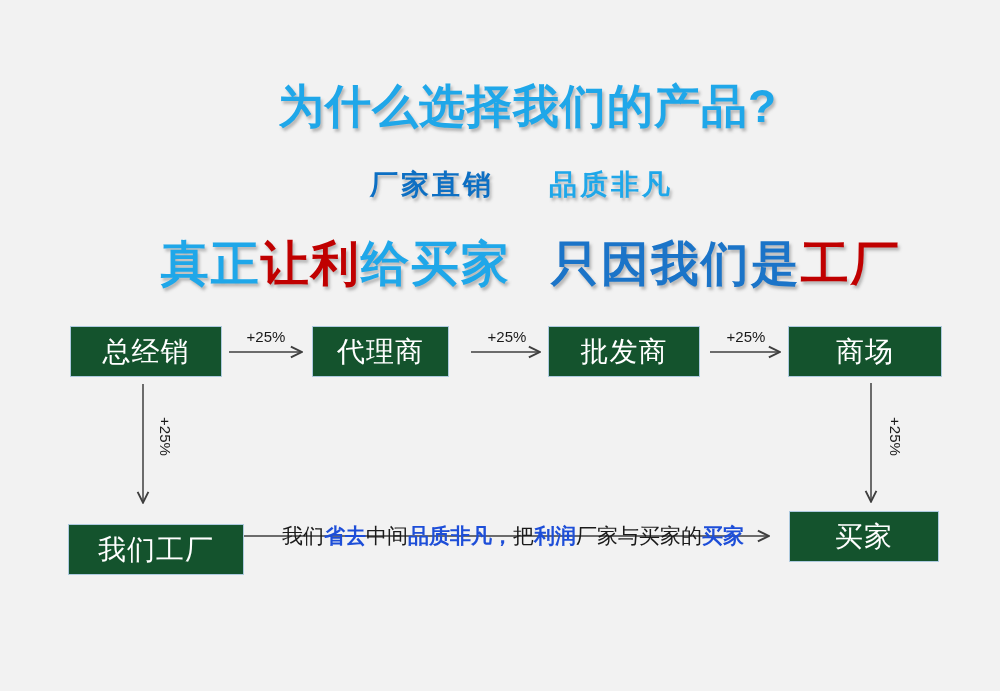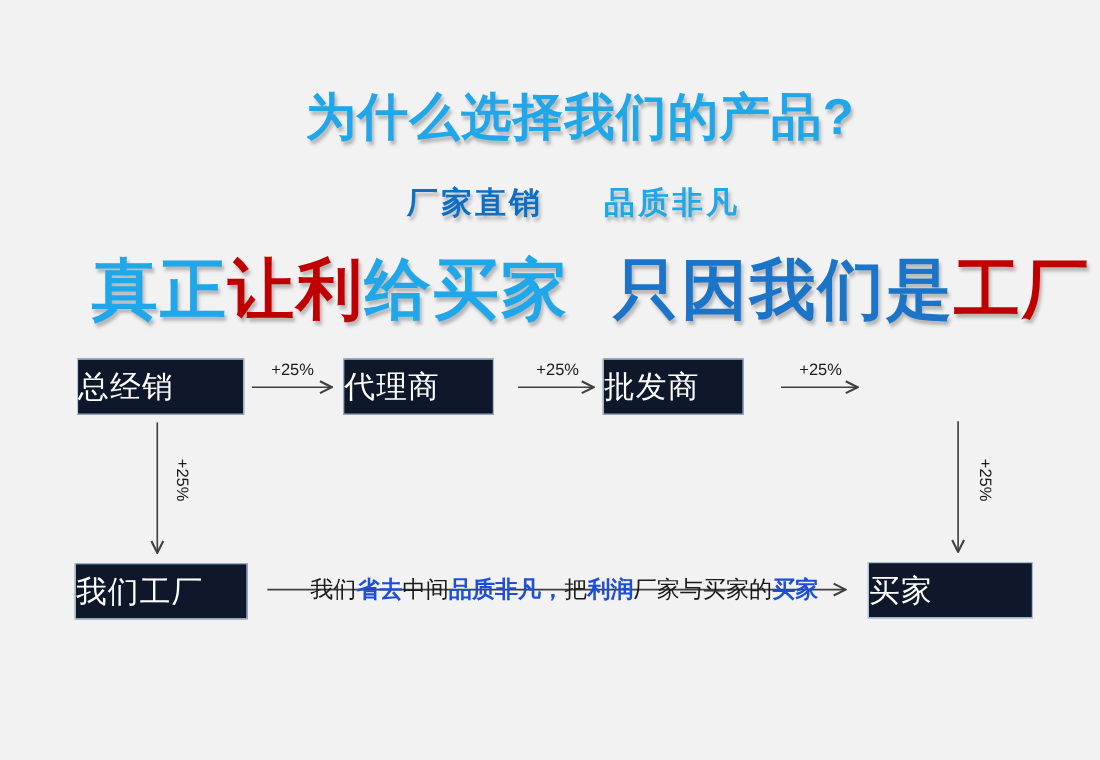--- a/index.html
+++ b/index.html
@@ -19,48 +19,49 @@
     left: 0;
     width: 1000px;
     text-align: center;
     font-weight: bold;
     white-space: pre;
     text-shadow: 2px 3px 3px rgba(110,110,110,0.45);
     font-family: "Liberation Sans", sans-serif;
   }
   .hline1 { top: 28px;  font-size: 46px; line-height: 52px; letter-spacing: 1px; }
   .hline2 { top: 110px; font-size: 28px; line-height: 50px; letter-spacing: 3px; }
-  .hline3 { top: 186px; font-size: 60px; line-height: 52px; letter-spacing: 2px; }
+  .hline3 { top: 186px; font-size: 48px; line-height: 52px; letter-spacing: 2px; }
 
   .c-blue-light { color: #1FA7E9; }
   .c-blue-dark  { color: #0D6FC3; }
   .c-blue-mid   { color: #1B74C8; }
   .c-red-dark   { color: #C00000; }
 
   .hgap-55 { display: inline-block; width: 55px; }
   .hgap-40 { display: inline-block; width: 40px; }
 
   
   .fbox {
     position: absolute;
-    background: #0f172a;
+    background: #14532d;
     border: 1px solid #AECADF;
     color: #FFFFFF;
     display: flex;
     align-items: center;
+    justify-content: center;
     font-family: Liberation Mono, monospace;
     font-size: 28px;
     box-sizing: border-box;
     letter-spacing: 1px;
   }
   #box-distributor { left: 70px;  top: 326px; width: 152px; height: 51px; }
   #box-agent       { left: 312px; top: 326px; width: 137px; height: 51px; }
-  #box-wholesaler  { left: 548px; top: 326px; width: 128px; height: 51px; }
+  #box-wholesaler  { left: 548px; top: 326px; width: 152px; height: 51px; }
   #box-mall        { left: 788px; top: 326px; width: 154px; height: 51px; }
-  #box-our-factory { left: 68px;  top: 512px; width: 157px; height: 51px; }
+  #box-our-factory { left: 68px;  top: 524px; width: 176px; height: 51px; }
   #box-buyer       { left: 789px; top: 511px; width: 150px; height: 51px; }
 
   
   .plabel {
     position: absolute;
     font-family: "Liberation Sans", sans-serif;
     font-size: 15px;
     color: #1a1a1a;
     width: 60px;
     text-align: center;
@@ -134,20 +135,23 @@
 
   <div class="fbox" id="box-distributor">
     <span>总经销</span>
   </div>
   <div class="fbox" id="box-agent">
     <span>代理商</span>
   </div>
   <div class="fbox" id="box-wholesaler">
     <span>批发商</span>
   </div>
+  <div class="fbox" id="box-mall">
+    <span>商场</span>
+  </div>
   <div class="fbox" id="box-our-factory">
     <span>我们工厂</span>
   </div>
   <div class="fbox" id="box-buyer">
     <span>买家</span>
   </div>
 
   <div class="caption" id="caption-line1">
     <span>我们</span><span class="cap-em">省去</span><span>中间</span><span class="cap-em">品质非凡，</span><span>把</span><span class="cap-em">利润</span><span>厂家与买家的</span><span class="cap-em">买家</span>
   </div>

